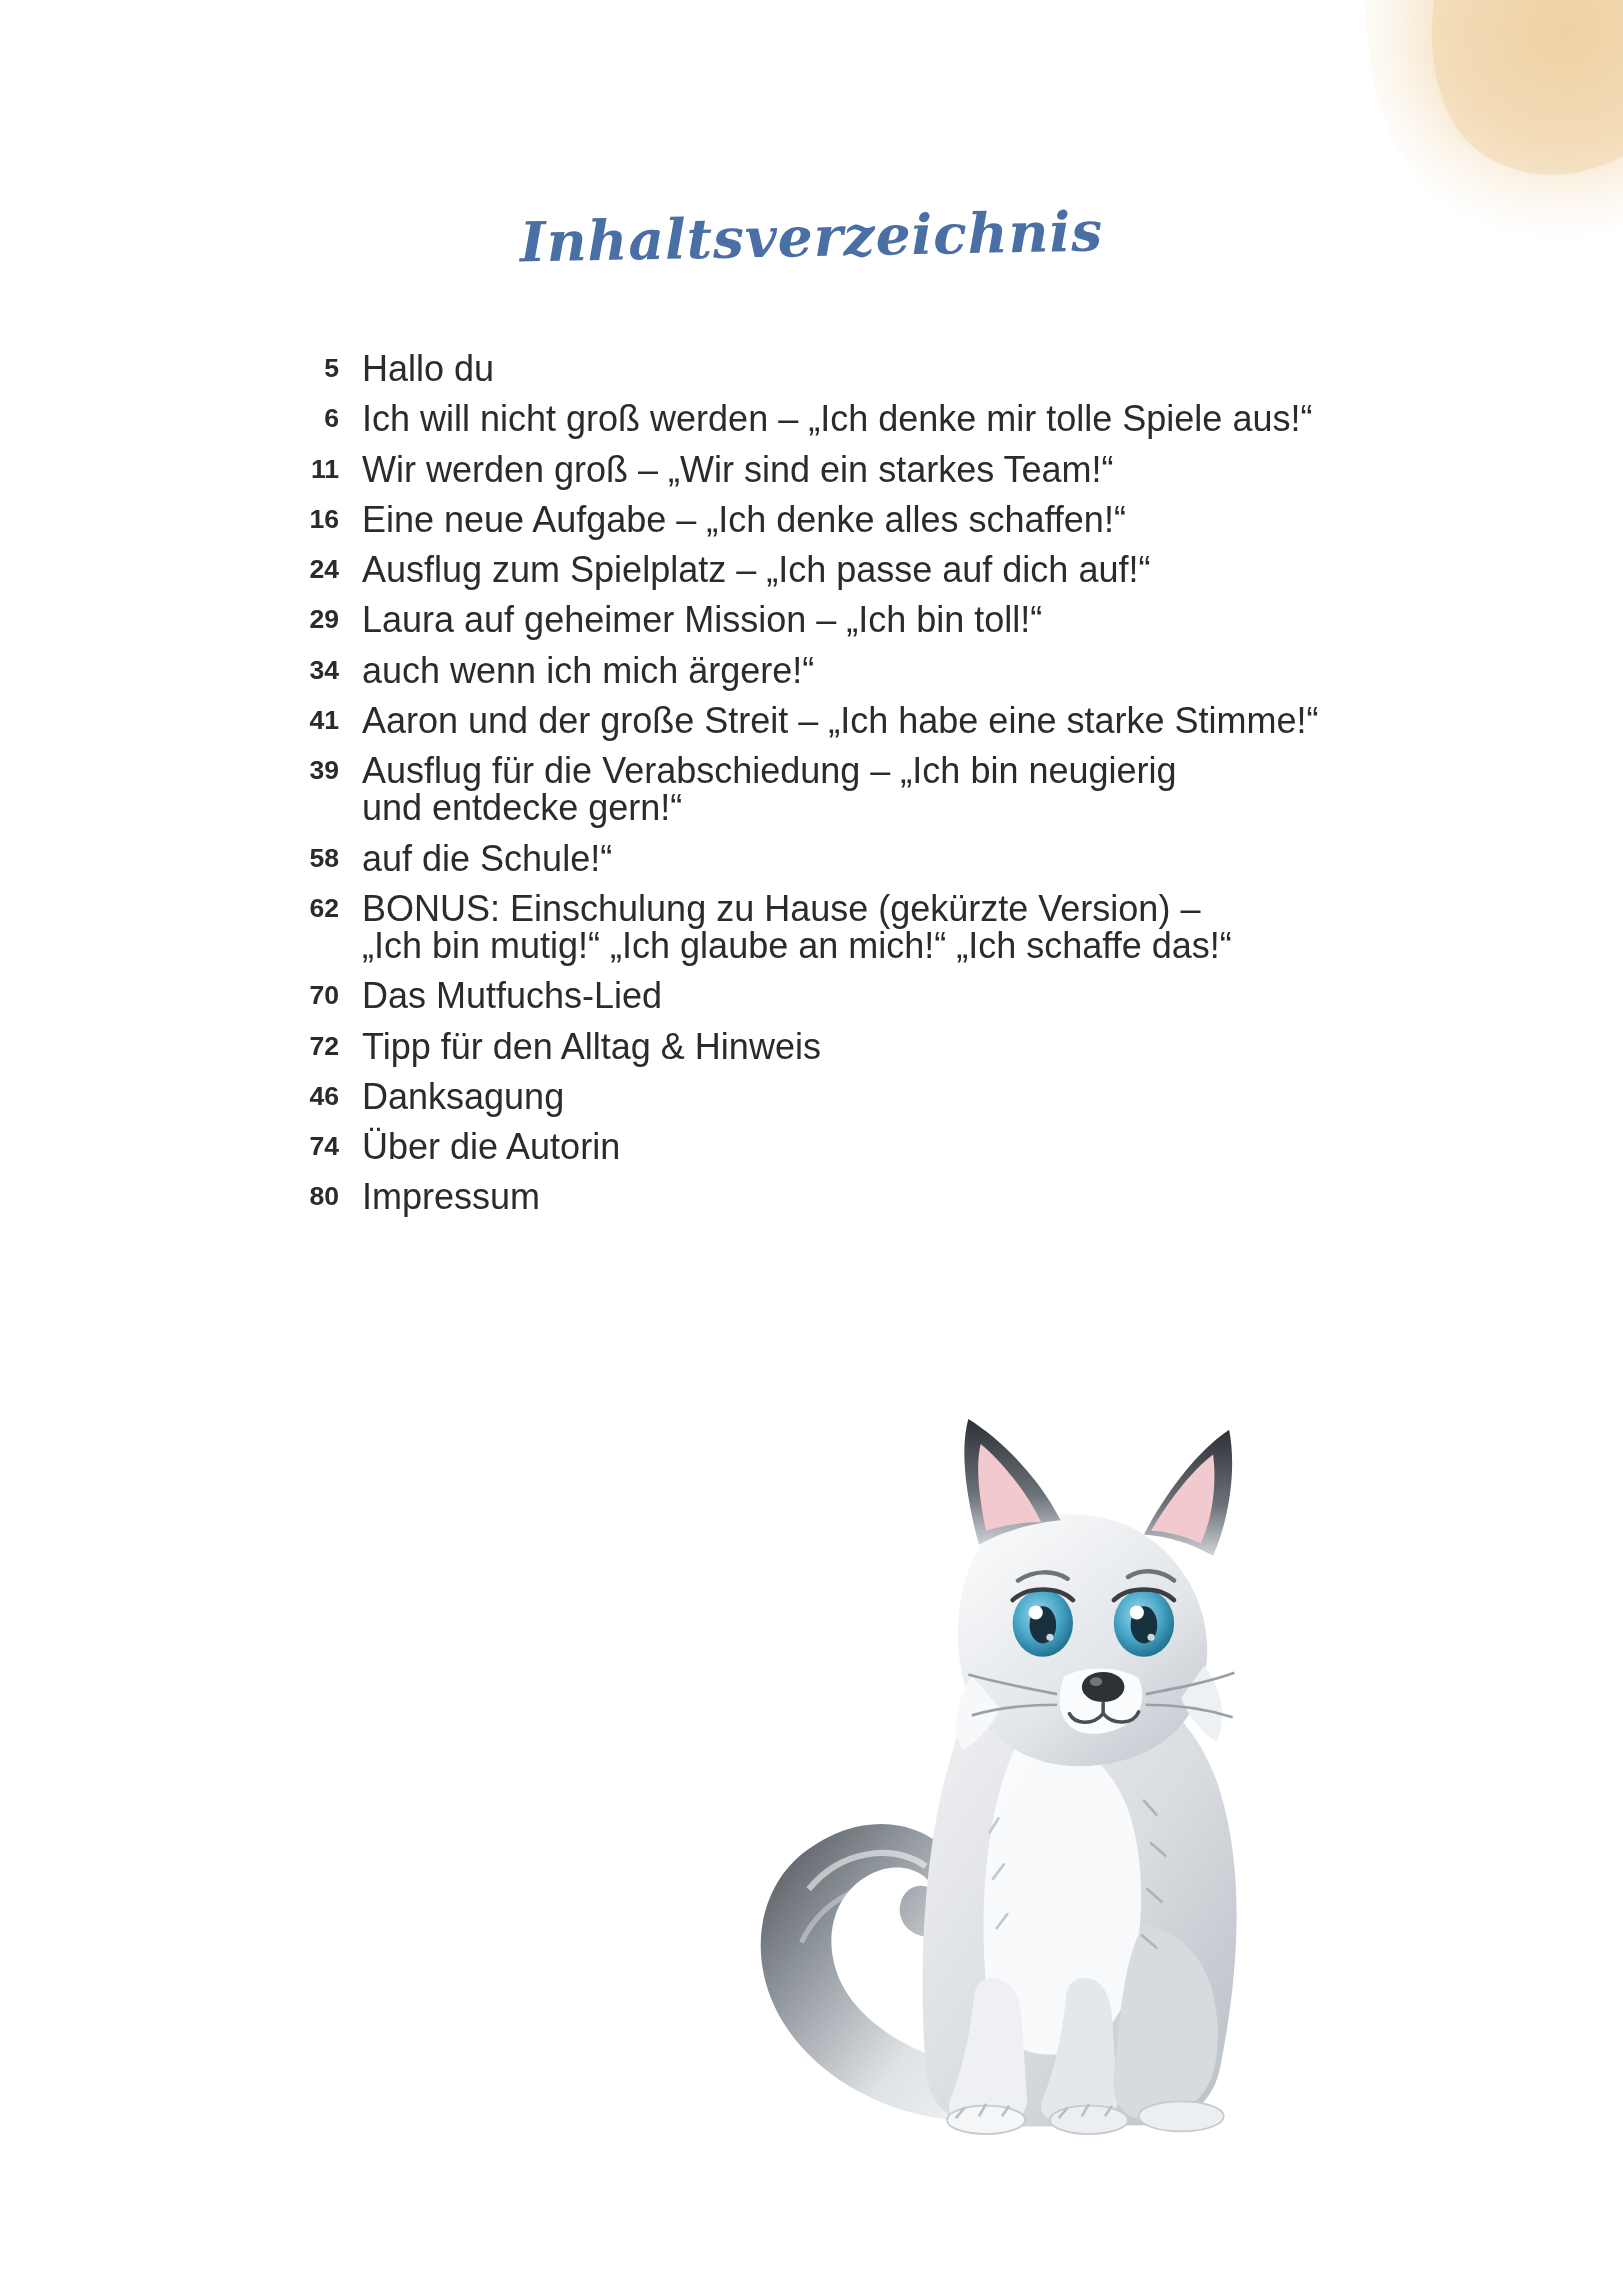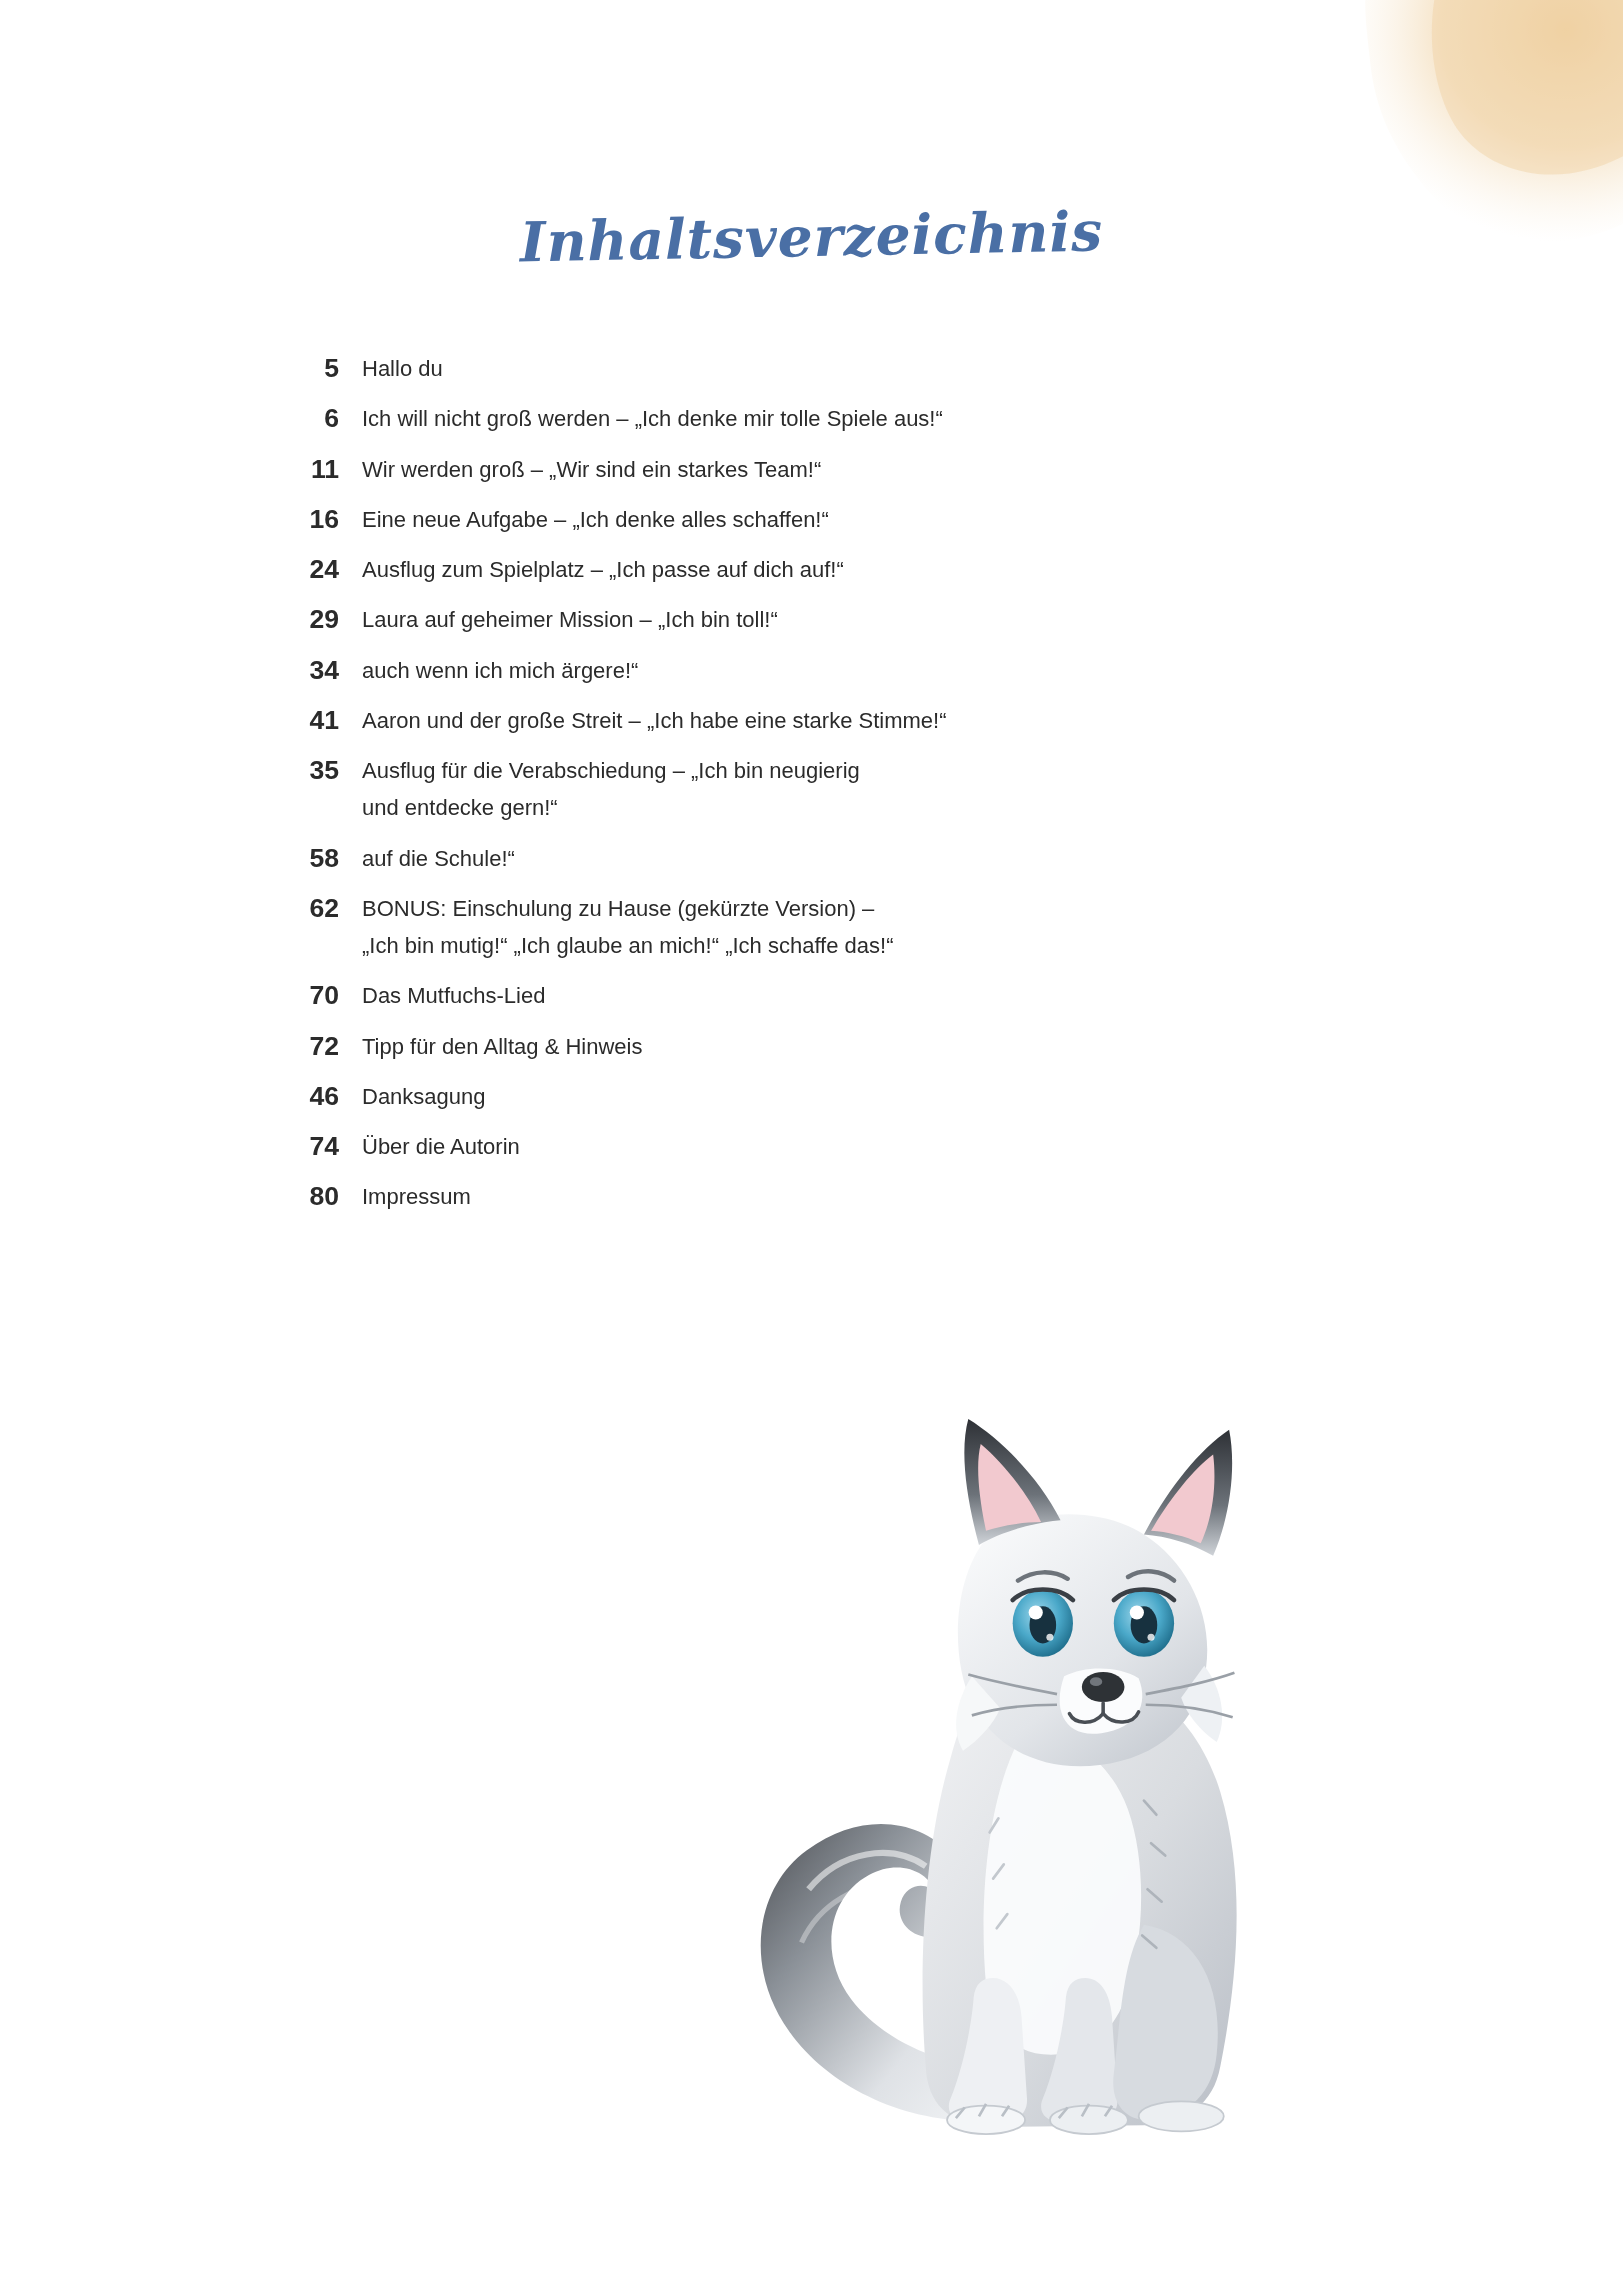--- a/index.html
+++ b/index.html
@@ -59,21 +59,21 @@
     flex: 0 0 85px;
     text-align: right;
     padding-right: 7px;
     font-weight: bold;
     font-size: 26.6px;
     line-height: 37px;
     color: #2b2b2b;
   }
   .toc-text {
     flex: 1 1 auto;
-    font-size: 22px;
+    font-size: 36px;
     line-height: 37px;
     color: #2b2b2b;
     padding-left: 16px;
   }
   .toc-text .cont {
     display: block;
   }
 
   
   .fox-wrap {
@@ -144,21 +144,21 @@
     </div>
   </div>
 
   <div class="toc-row">
     <div class="toc-page">41</div>
     <div class="toc-text"><span>Aaron und der große Streit – „Ich habe eine starke Stimme!“</span></div>
   </div>
 
 
   <div class="toc-row">
-    <div class="toc-page">35</div>
+    <div class="toc-page">39</div>
     <div class="toc-text">
       <span>Ausflug für die Verabschiedung – „Ich bin neugierig</span>
       <span class="cont">und entdecke gern!“</span>
     </div>
   </div>
 
   <div class="toc-row">
     <div class="toc-page">58</div>
     <div class="toc-text">
       <span class="cont">auf die Schule!“</span>

